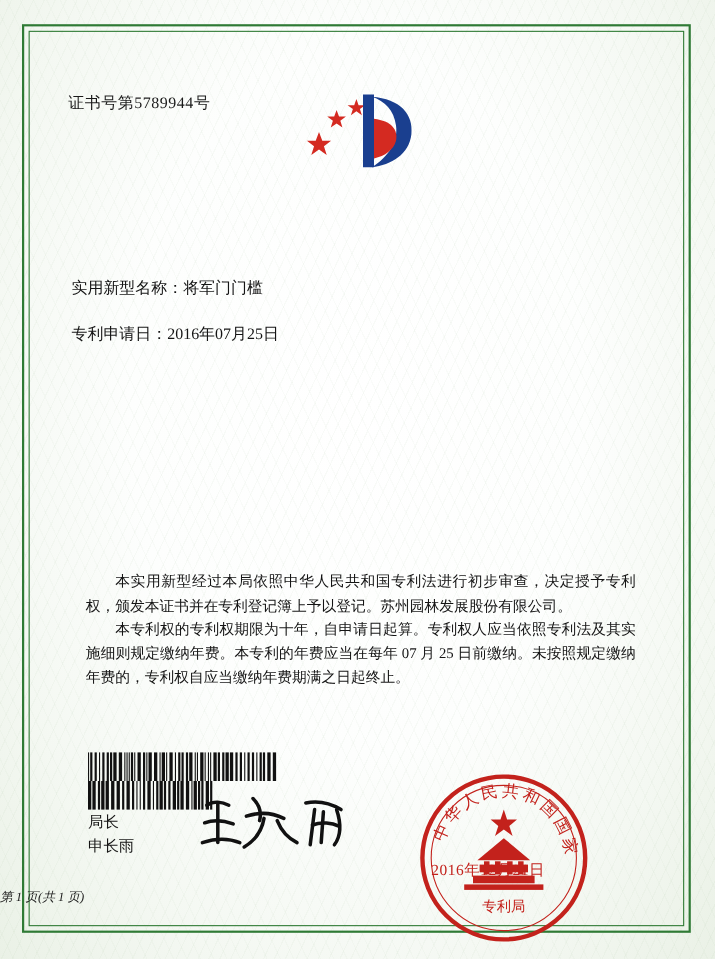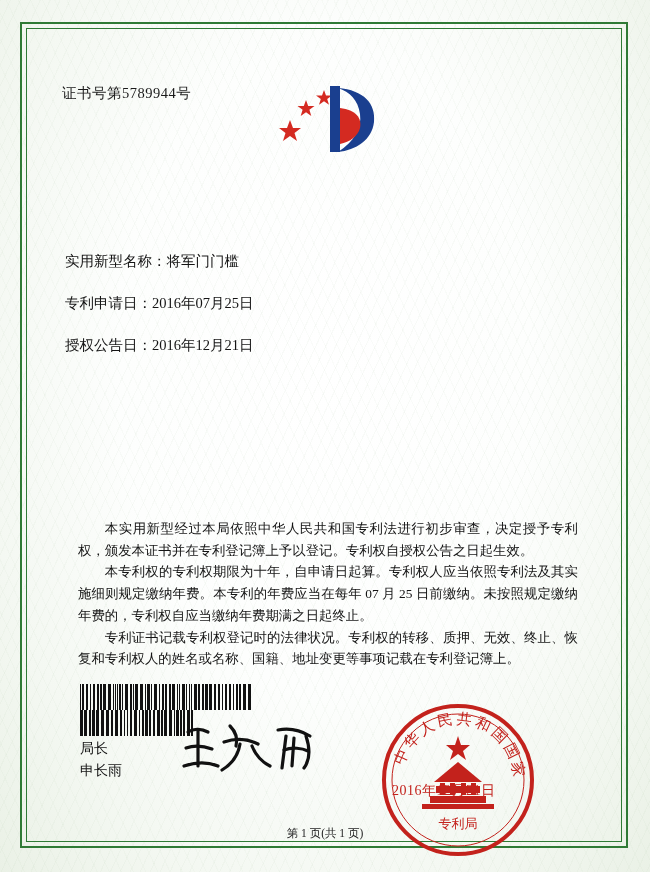--- a/index.html
+++ b/index.html
@@ -139,24 +139,24 @@
   .seal-date {
     position: absolute;
     left: 392px; top: 782px;
     font-size: 14px;
     color: #c3221c;
     letter-spacing: 0.5px;
     font-family: "Liberation Serif", serif;
   }
   .page-no {
     position: absolute;
-    left: 0; right: 0; top: 826px;
-    text-align: center;
+    left: 0; right: 0; top: 808px;
     font-size: 11.5px;
     color: #222;
+    font-style: italic;
   }
 </style>
 </head>
 <body>
 
 <div class="certificate">
   <div class="bg-texture"></div>
   <div class="border-outer"></div>
   <div class="border-inner"></div>
 
@@ -179,29 +179,25 @@
 
 
 
   <div class="fields">
     <div class="field-row">
       <span class="field-label">实用新型名称：</span><span class="field-value">将军门门槛</span>
     </div>
     <div class="field-row">
       <span class="field-label">专利申请日：</span><span class="field-value">2016年07月25日</span>
     </div>
-    <div class="field-row">
-      <span class="field-label">授权公告日：</span><span class="field-value">2016年12月21日</span>
-    </div>
   </div>
 
   <div class="body-text">
-    <p>本实用新型经过本局依照中华人民共和国专利法进行初步审查，决定授予专利权，颁发本证书并在专利登记簿上予以登记。专利权自授权公告之日起生效。</p>
+    <p>本实用新型经过本局依照中华人民共和国专利法进行初步审查，决定授予专利权，颁发本证书并在专利登记簿上予以登记。苏州园林发展股份有限公司。</p>
     <p>本专利权的专利权期限为十年，自申请日起算。专利权人应当依照专利法及其实施细则规定缴纳年费。本专利的年费应当在每年 07 月 25 日前缴纳。未按照规定缴纳年费的，专利权自应当缴纳年费期满之日起终止。</p>
-    <p>专利证书记载专利权登记时的法律状况。专利权的转移、质押、无效、终止、恢复和专利权人的姓名或名称、国籍、地址变更等事项记载在专利登记簿上。</p>
   </div>
 
   <div class="barcode" id="barcode"><span style="width:1px;margin-right:1px"></span><span style="width:2px;margin-right:2px"></span><span style="width:2px;margin-right:2px"></span><span style="width:1px;margin-right:2px"></span><span style="width:2px;margin-right:2px"></span><span style="width:2px;margin-right:1px"></span><span style="width:2px;margin-right:1px"></span><span style="width:3px;margin-right:2px"></span><span style="width:3px;margin-right:2px"></span><span style="width:1px;margin-right:1px"></span><span style="width:1px;margin-right:1px"></span><span style="width:1px;margin-right:1px"></span><span style="width:2px;margin-right:1px"></span><span style="width:1px;margin-right:2px"></span><span style="width:3px;margin-right:2px"></span><span style="width:2px;margin-right:1px"></span><span style="width:1px;margin-right:1px"></span><span style="width:3px;margin-right:2px"></span><span style="width:3px;margin-right:2px"></span><span style="width:1px;margin-right:1px"></span><span style="width:3px;margin-right:1px"></span><span style="width:1px;margin-right:2px"></span><span style="width:3px;margin-right:2px"></span><span style="width:1px;margin-right:2px"></span><span style="width:2px;margin-right:1px"></span><span style="width:2px;margin-right:2px"></span><span style="width:2px;margin-right:1px"></span><span style="width:3px;margin-right:2px"></span><span style="width:1px;margin-right:1px"></span><span style="width:1px;margin-right:2px"></span><span style="width:3px;margin-right:1px"></span><span style="width:1px;margin-right:2px"></span><span style="width:1px;margin-right:1px"></span><span style="width:1px;margin-right:2px"></span><span style="width:3px;margin-right:1px"></span><span style="width:2px;margin-right:2px"></span><span style="width:2px;margin-right:1px"></span><span style="width:3px;margin-right:1px"></span><span style="width:3px;margin-right:2px"></span><span style="width:2px;margin-right:2px"></span><span style="width:2px;margin-right:2px"></span><span style="width:1px;margin-right:2px"></span><span style="width:2px;margin-right:2px"></span><span style="width:2px;margin-right:2px"></span><span style="width:1px;margin-right:2px"></span><span style="width:2px;margin-right:1px"></span><span style="width:2px;margin-right:2px"></span><span style="width:3px;margin-right:2px"></span><span style="width:3px;margin-right:2px"></span><span style="width:3px;margin-right:1px"></span><span style="width:3px;margin-right:2px"></span><span style="width:2px;margin-right:1px"></span><span style="width:3px;margin-right:1px"></span><span style="width:3px;margin-right:2px"></span><span style="width:3px;margin-right:2px"></span><span style="width:3px;margin-right:2px"></span><span style="width:2px;margin-right:2px"></span><span style="width:3px;margin-right:2px"></span><span style="width:2px;margin-right:2px"></span><span style="width:1px;margin-right:2px"></span><span style="width:1px;margin-right:2px"></span><span style="width:2px;margin-right:2px"></span><span style="width:3px;margin-right:2px"></span><span style="width:1px;margin-right:2px"></span><span style="width:2px;margin-right:1px"></span><span style="width:3px;margin-right:1px"></span><span style="width:2px;margin-right:2px"></span><span style="width:2px;margin-right:2px"></span><span style="width:3px;margin-right:1px"></span><span style="width:2px;margin-right:1px"></span><span style="width:3px;margin-right:2px"></span><span style="width:3px;margin-right:2px"></span><span style="width:1px;margin-right:1px"></span><span style="width:3px;margin-right:1px"></span><span style="width:2px;margin-right:1px"></span><span style="width:2px;margin-right:2px"></span><span style="width:3px;margin-right:1px"></span><span style="width:2px;margin-right:2px"></span></div>
 
   <div class="director-block">
     <div>局长</div>
     <div>申长雨</div>
   </div>
 
   <div class="signature">

